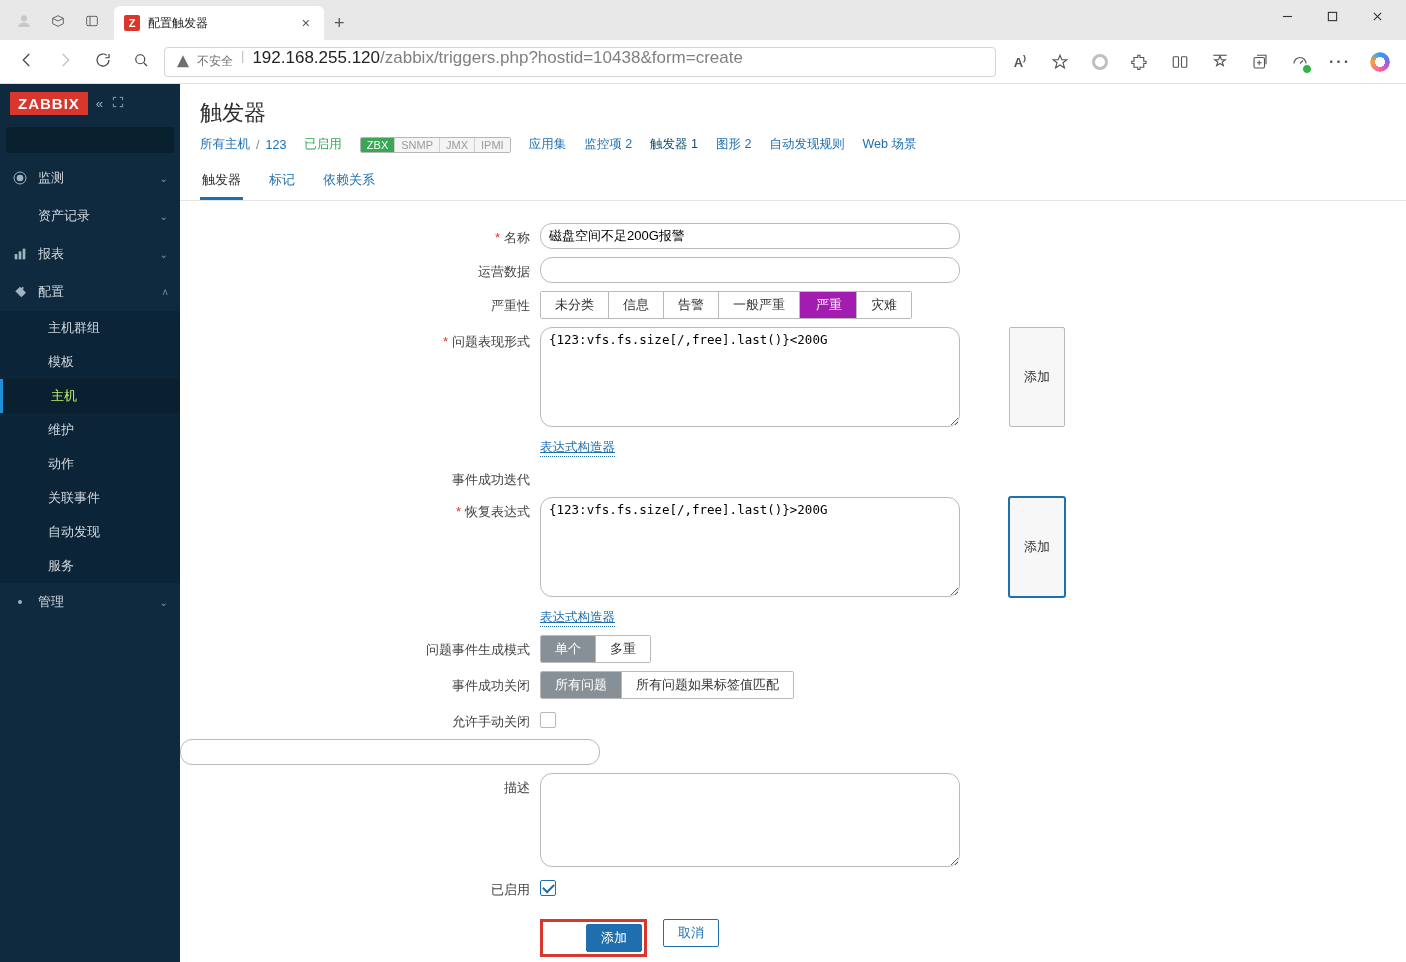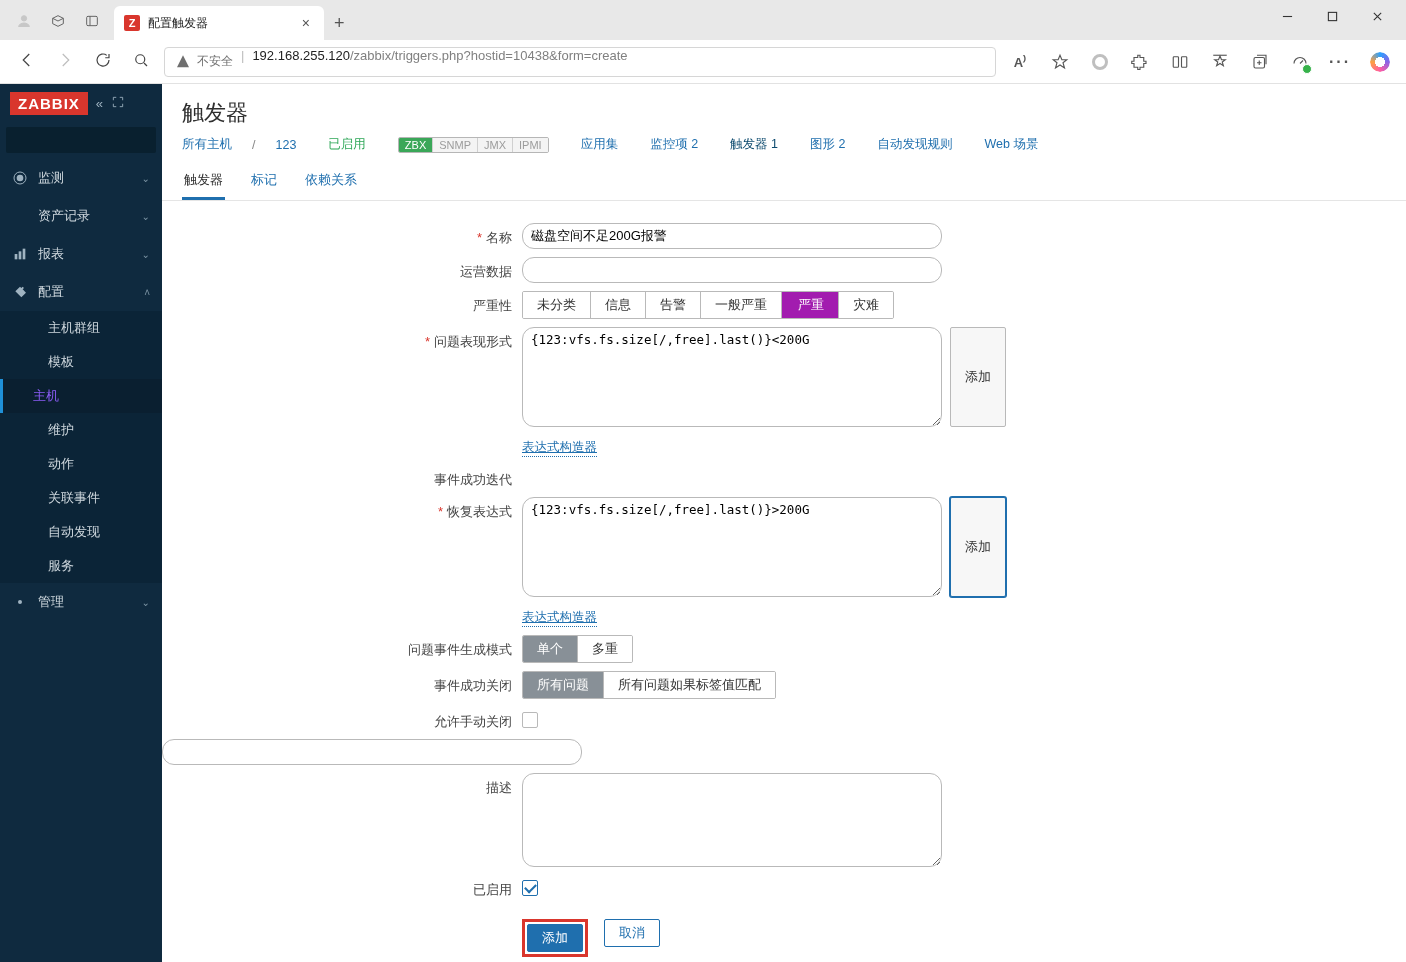--- a/index.html
+++ b/index.html
@@ -20,62 +20,62 @@
     .window-controls div { width: 45px; display: flex; align-items: center; justify-content: center; color: #333; }
     .window-controls svg { width: 11px; height: 11px; stroke: #333; fill: none; stroke-width: 1.2; }
 
     .addr-bar { background: #fff; height: 44px; display: flex; align-items: center; padding: 0 10px; gap: 14px; border-bottom: 1px solid #e2e2e2; }
     .addr-bar .nav-icons { display: flex; align-items: center; gap: 20px; padding-left: 8px; }
     .addr-bar .nav-icons svg { width: 18px; height: 18px; stroke: #444; fill: none; stroke-width: 1.6; }
     .addr-bar .url-box { flex: 1; display: flex; border: 1px solid #d6d6d6; border-radius: 4px; height: 30px; padding: 0 10px; gap: 8px; color: #555; max-width: 1000px; }
     .addr-bar .url-box .security { color: #6f6f6f; display: flex; align-items: center; gap: 6px; font-size: 12px; }
     .addr-bar .url-box .security svg { width: 16px; height: 16px; fill: #6f6f6f; }
     .addr-bar .url-box .sep-v { color: #bbb; }
-    .addr-bar .url-box .url { font-size: 13px; }
+    .addr-bar .url-box .url { font-size: 17px; }
     .addr-bar .url-box .url .host { color: #222; }
     .addr-bar .url-box .url .path { color: #808080; }
     .addr-bar .right-icons { display: flex; align-items: center; gap: 20px; color: #555; padding-right: 6px; }
     .addr-bar .right-icons .ic { width: 20px; height: 20px; display: flex; align-items: center; justify-content: center; }
     .addr-bar .right-icons svg { width: 18px; height: 18px; stroke: #555; fill: none; stroke-width: 1.5; }
     .addr-bar .right-icons .circle { width: 16px; height: 16px; border: 3px solid #bfbfbf; border-radius: 50%; }
     .addr-bar .right-icons .dots { letter-spacing: 2px; font-weight: bold; color: #555; font-size: 16px; }
     .addr-bar .right-icons .copilot { position: relative; width: 20px; height: 20px; }
     .addr-bar .right-icons .copilot::before { content: ""; position: absolute; inset: 0; background: conic-gradient(#2aa1ff, #8a63e6, #ff5da2, #ff9f40, #2aa1ff); border-radius: 50%; -webkit-mask: radial-gradient(circle, transparent 5px, #000 5px); mask: radial-gradient(circle, transparent 5px, #000 5px); }
     .addr-bar .right-icons .read-aloud { font-size: 13px; color: #555; font-weight: 600; }
     .addr-bar .right-icons .shop-green { position: relative; }
     .addr-bar .right-icons .shop-green::after { content: ""; position: absolute; right: -2px; bottom: -2px; width: 8px; height: 8px; background: #36b24a; border-radius: 50%; border: 1px solid #fff; }
 
     
     .app { display: flex; height: calc(962px - 40px - 44px); }
 
     
-    .sidebar { width: 162px; background: #0f2a3f; color: #cfd8de; display: flex; flex-direction: column; font-size: 13px; }
+    .sidebar { width: 180px; background: #0f2a3f; color: #cfd8de; display: flex; flex-direction: column; font-size: 13px; }
     .brand-row { display: flex; align-items: center; padding: 8px 10px; gap: 8px; background: #0f2a3f; }
     .brand { background: #d9362d; color: #fff; font-weight: 700; padding: 3px 8px; letter-spacing: 1px; font-size: 15px; }
     .brand-row .collapse { color: #9fb3c1; font-size: 13px; cursor: pointer; }
     .brand-row .expand-ic { color: #9fb3c1; }
     .brand-row .expand-ic svg { width: 14px; height: 14px; stroke: #9fb3c1; fill: none; stroke-width: 1.5; }
     .side-search { margin: 4px 6px 6px 6px; background: #09202f; border-radius: 2px; display: flex; align-items: center; padding: 0 8px; height: 26px; }
     .side-search input { flex: 1; background: transparent; border: none; outline: none; color: #cfd8de; }
     .side-search svg { width: 16px; height: 16px; stroke: #97abb8; fill: none; stroke-width: 2; }
     .nav-item { display: flex; align-items: center; height: 38px; padding: 0 12px; cursor: pointer; position: relative; }
     .nav-item.top { justify-content: space-between; }
     .nav-item .lead { display: flex; align-items: center; gap: 10px; }
     .nav-item .lead svg { width: 16px; height: 16px; stroke: #9fb3c1; fill: #9fb3c1; stroke-width: 0; }
     .nav-item .chev { color: #7d95a5; font-size: 10px; }
     .nav-item.expanded { background: #0f2a3f; }
     .subnav { background: #0b2437; }
     .subnav .sub-item { display: block; padding: 8px 12px 8px 48px; color: #cfd8de; cursor: pointer; font-size: 13px; }
-    .subnav .sub-item.active { background: #0a1f30; color: #8b5cf6; border-left: 3px solid #1f90d8; padding-left: 30px; }
+    .subnav .sub-item.active { background: #0a1f30; color: #bef264; border-left: 3px solid #1f90d8; padding-left: 48px; }
 
     
     .main { flex: 1; background: #fff; overflow: auto; }
     .page-header { padding: 14px 20px 8px 20px; }
     .page-header h1 { font-size: 22px; font-weight: 500; color: #2f2f2f; }
-    .breadcrumb-bar { padding: 0 20px 10px 20px; display: flex; align-items: center; gap: 20px; font-size: 12.5px; flex-wrap: wrap; }
+    .breadcrumb-bar { padding: 0 20px 10px 20px; display: flex; align-items: center; gap: 6px; font-size: 12.5px; flex-wrap: wrap; }
     .breadcrumb-bar a, .breadcrumb-bar .bc-link { color: #1f6fae; cursor: pointer; }
     .breadcrumb-bar .bc-sep { color: #888; }
     .breadcrumb-bar .enabled { color: #2fa758; }
     .breadcrumb-bar .proto { display: inline-flex; border: 1px solid #b6b6b6; border-radius: 2px; overflow: hidden; font-size: 11px; }
     .breadcrumb-bar .proto span { padding: 1px 6px; color: #9c9c9c; background: #f4f4f4; border-right: 1px solid #d0d0d0; }
     .breadcrumb-bar .proto span:last-child { border-right: none; }
     .breadcrumb-bar .proto span.on { background: #3aa758; color: #fff; }
     .breadcrumb-bar .spaced { margin-left: 12px; }
 
     .tabs-row { border-bottom: 1px solid #e5e5e5; padding: 0 20px; display: flex; gap: 24px; font-size: 13px; }
@@ -85,21 +85,21 @@
     .form-area { padding: 18px 0 40px 0; }
     .form-row { display: flex; align-items: flex-start; padding: 4px 0; }
     .form-row .lbl { width: 360px; text-align: right; padding: 6px 10px 0 0; font-size: 13px; color: #444; }
     .form-row .lbl .req { color: #d9362d; margin-right: 4px; }
     .form-row .field { display: flex; align-items: flex-start; gap: 8px; }
     .form-row .field.col { flex-direction: column; align-items: flex-start; }
     .text-input, .textarea { border: 1px solid #b9b9b9; border-radius: 12px; padding: 4px 8px; font-size: 13px; font-family: inherit; }
     .text-input { width: 420px; height: 26px; }
     .textarea { width: 420px; height: 100px; resize: both; font-family: Consolas, monospace; font-size: 12.5px; }
     .textarea.desc { height: 94px; font-family: inherit; }
-    .btn { border: 1px solid #b9b9b9; background: #f7f7f7; padding: 4px 14px; font-size: 13px; border-radius: 2px; cursor: pointer; color: #333; }
+    .btn { border: 1px solid #b9b9b9; background: #f7f7f7; padding: 4px 14px; font-size: 13px; border-radius: 2px; cursor: pointer; color: #333; margin-left: 41px; }
     .btn.add-focus { border-color: #1f6fae; box-shadow: 0 0 0 1px #1f6fae; }
     .btn.primary { background: #1f6fae; color: #fff; border-color: #1f6fae; }
     .btn.outline-blue { background: #fff; color: #1f6fae; border-color: #1f6fae; }
     .link-blue { color: #1f6fae; font-size: 12.5px; cursor: pointer; border-bottom: 1px dotted #1f6fae; margin-top: 4px; text-decoration: underline; }
 
     .seg-group { display: inline-flex; border: 1px solid #b9b9b9; border-radius: 2px; overflow: hidden; }
     .seg-group .seg { padding: 4px 14px; font-size: 13px; cursor: pointer; border-right: 1px solid #b9b9b9; background: #fff; color: #333; }
     .seg-group .seg:last-child { border-right: none; }
     .seg-group .seg.on-grey { background: #889097; color: #fff; }
     .seg-group .seg.on-red { background: #a21caf; color: #fff; padding-left: 16px; }

